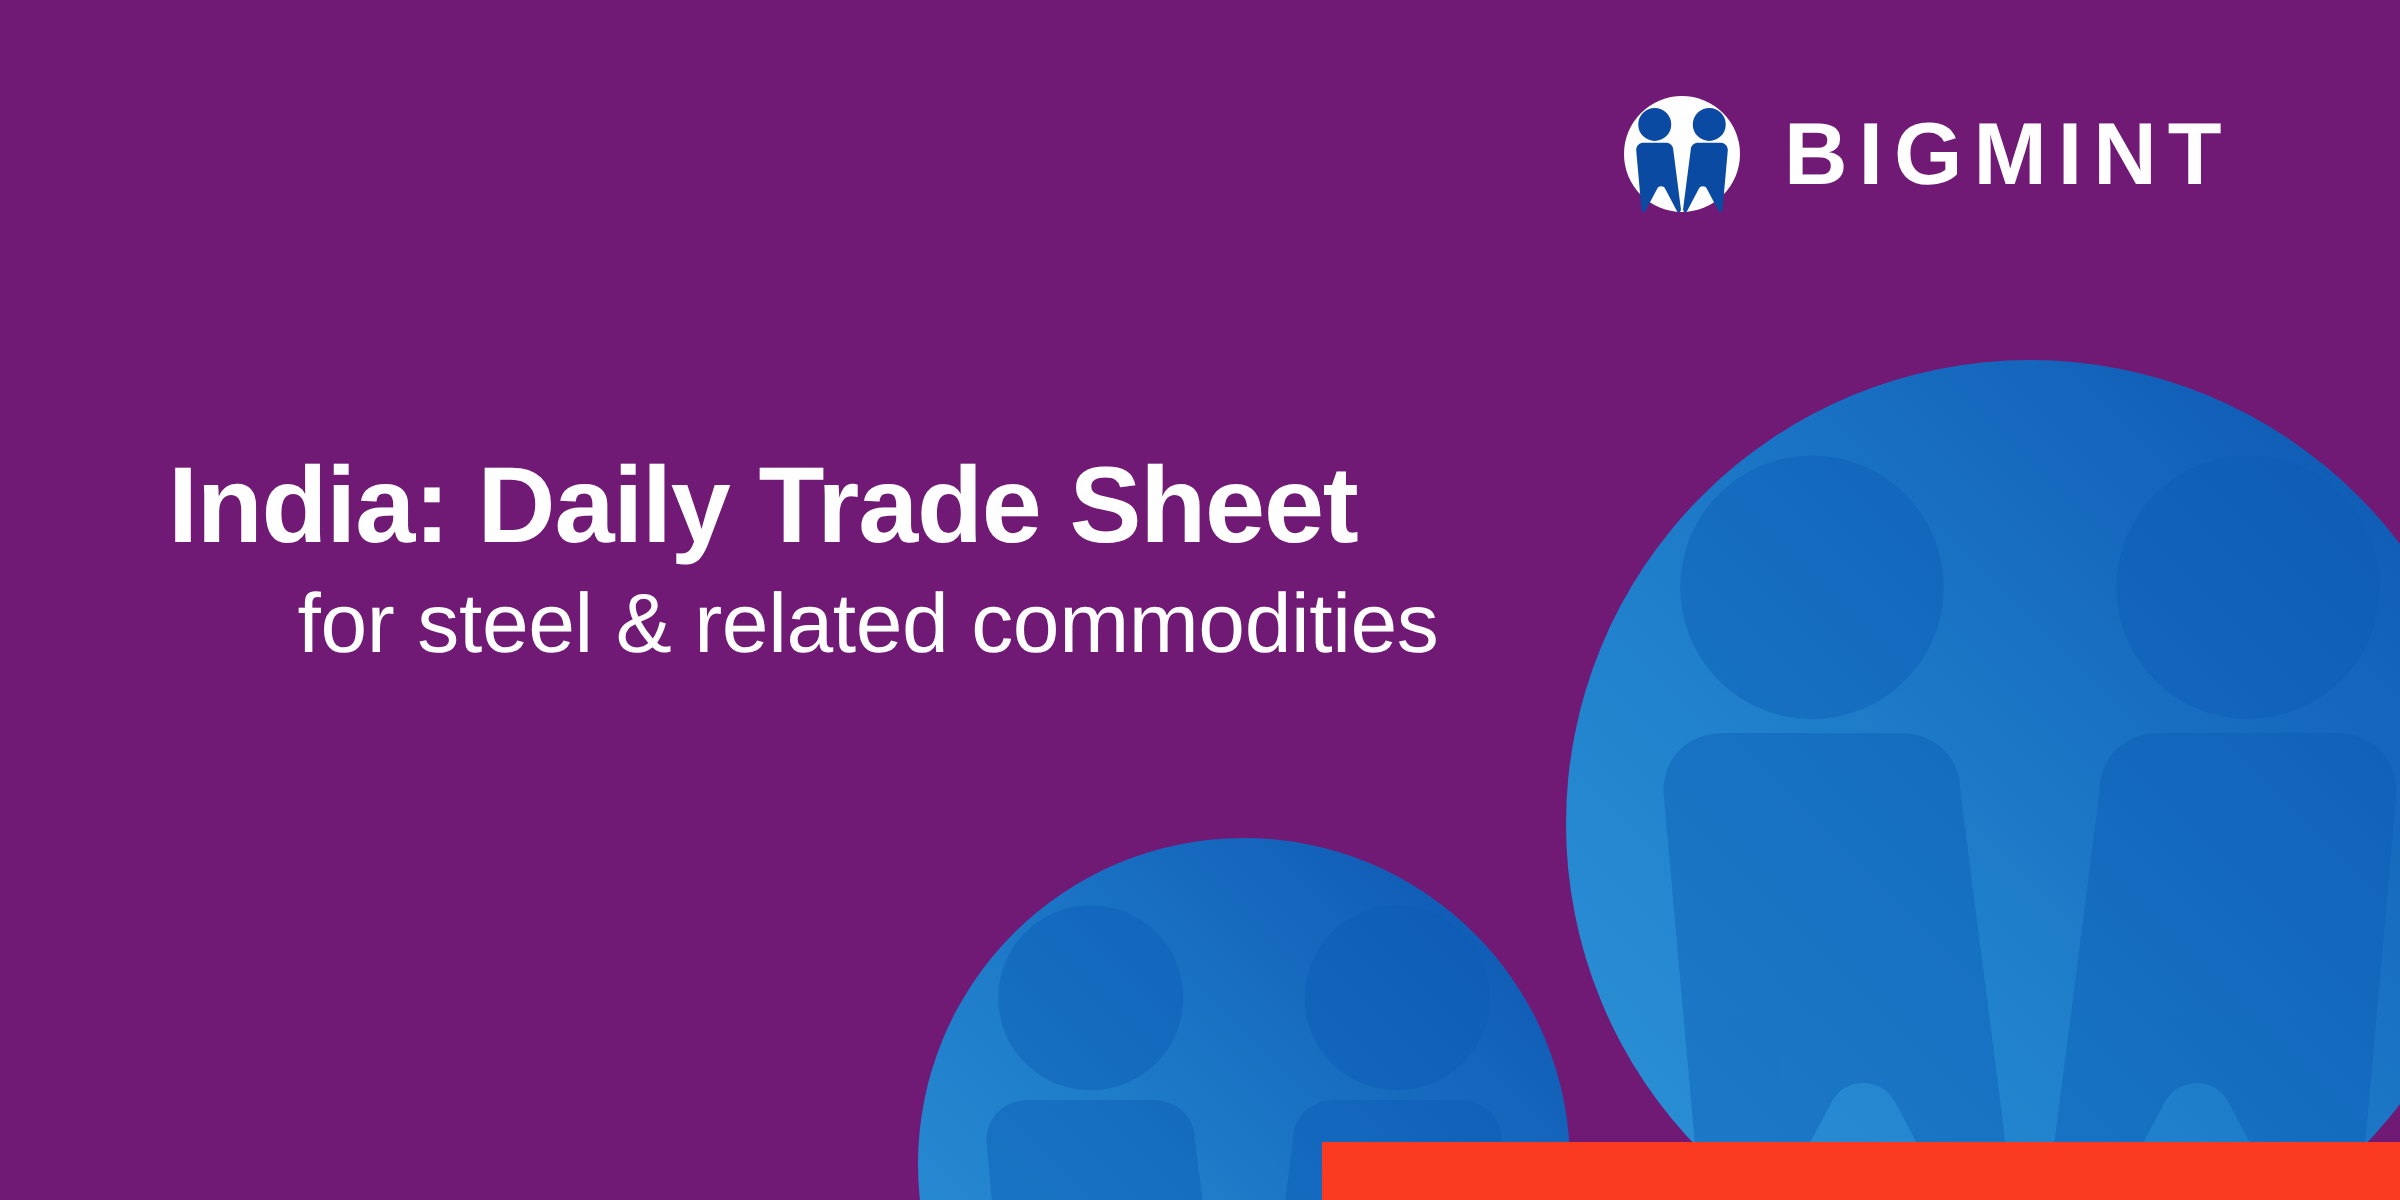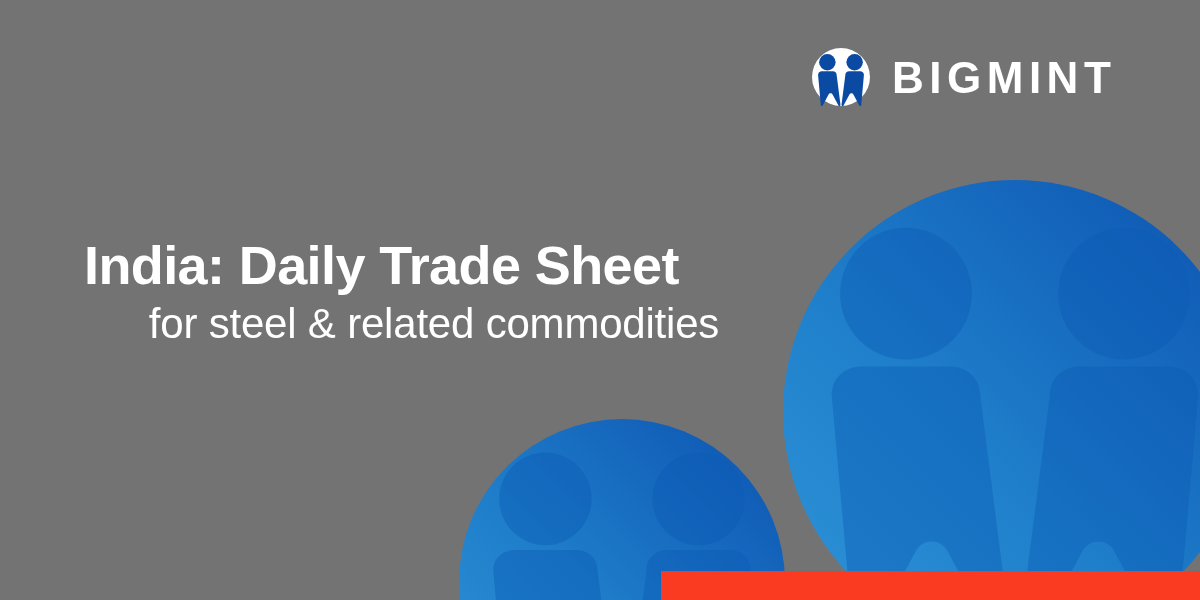--- a/index.html
+++ b/index.html
@@ -6,21 +6,21 @@
   html, body {
     margin: 0;
     padding: 0;
     background: #ffffff;
   }
   #banner {
     position: relative;
     width: 1200px;
     height: 600px;
     overflow: hidden;
-    background: #737373;
+    background: #701a75;
     font-family: "Liberation Sans", "DejaVu Sans", sans-serif;
     -webkit-font-smoothing: antialiased;
   }
 
   
   #bg-decor {
     position: absolute;
     inset: 0;
     width: 1200px;
     height: 600px;
@@ -50,21 +50,21 @@
     letter-spacing: 5.5px;
     line-height: 1;
     white-space: nowrap;
     margin-top: 1px;
   }
 
   
   #headline-block {
     position: absolute;
     left: 84px;
-    top: 236px;
+    top: 224px;
     width: 700px;
   }
   #headline-title {
     color: #ffffff;
     font-size: 54px;
     font-weight: 700;
     letter-spacing: -0.6px;
     line-height: 1.08;
     margin: 0;
     white-space: nowrap;

